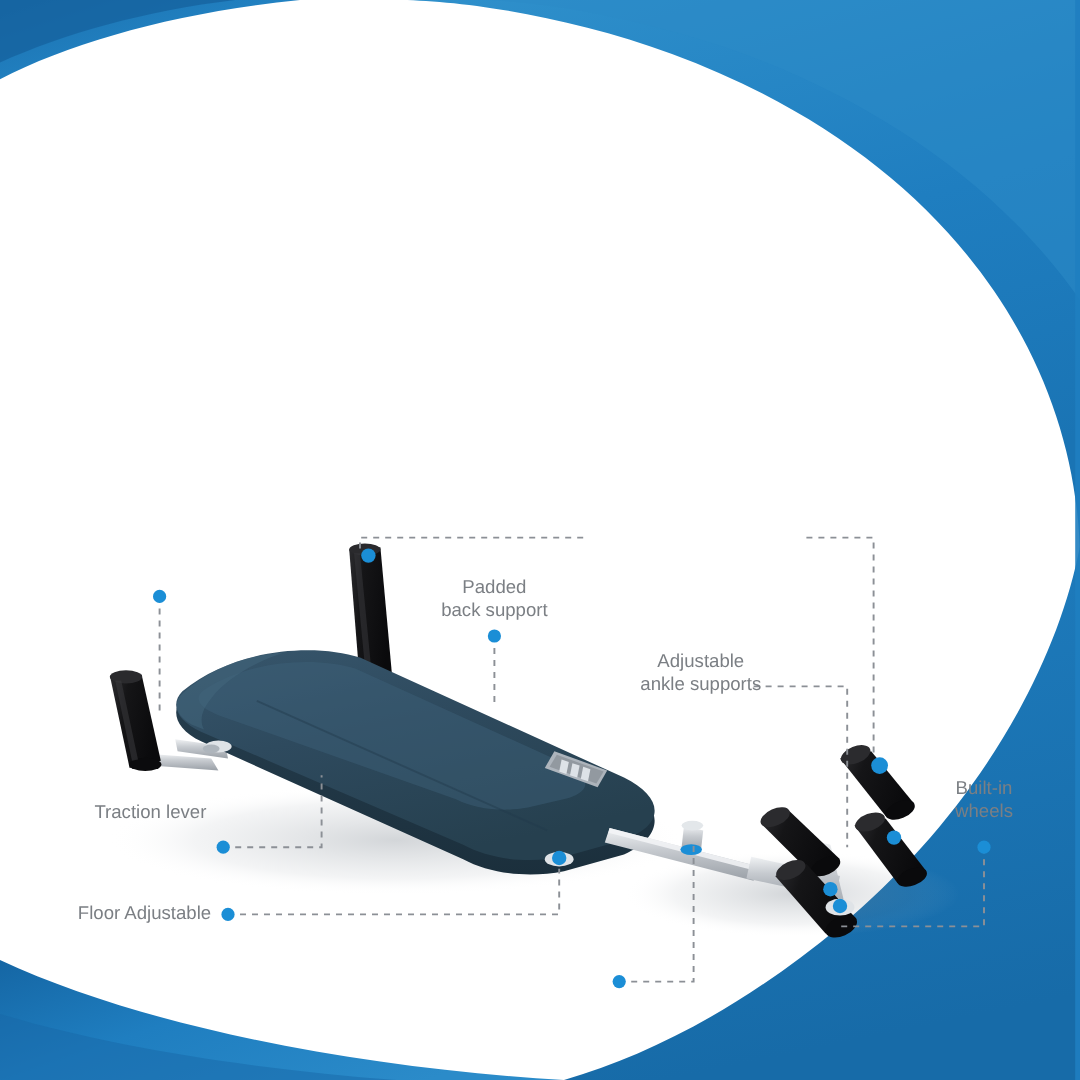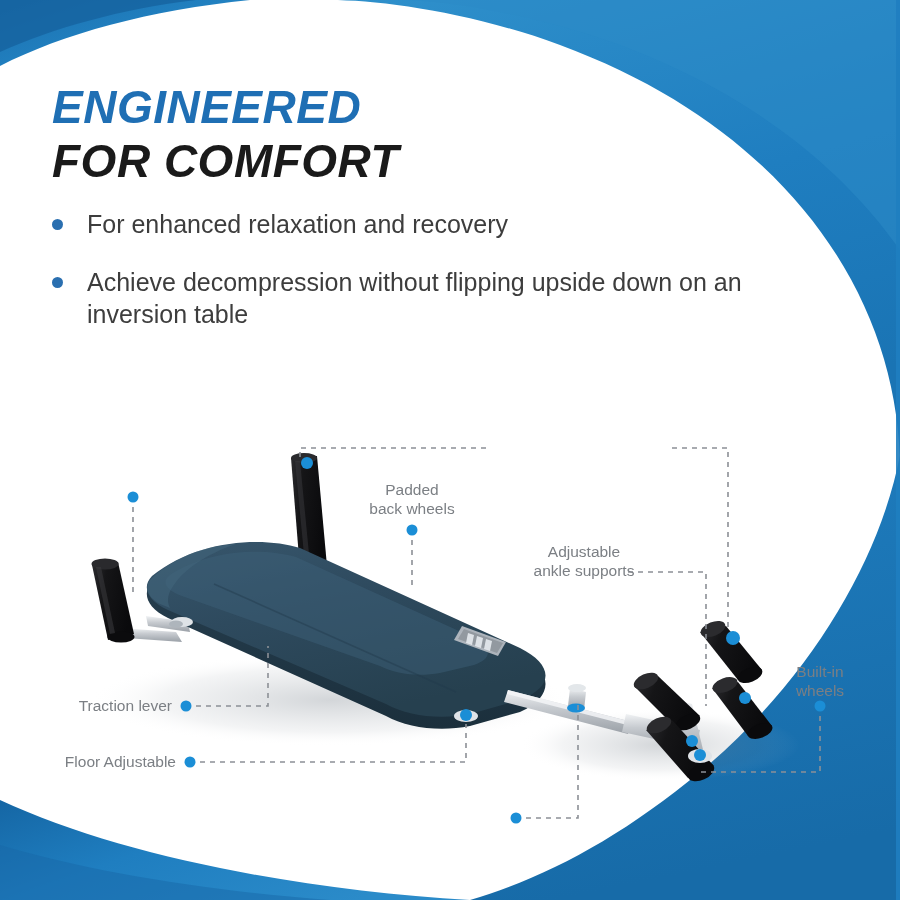--- a/index.html
+++ b/index.html
@@ -87,35 +87,21 @@
     <path d="M 0 0 L 196 0 C 120 9 54 28 0 52 Z" fill="#15629e" opacity="0.75"></path>
 
     <path d="M 900 900 L 900 455 C 880 560 810 680 700 772 C 620 838 545 878 470 900 Z" fill="url(#gBotRight)"></path>
 
     <path d="M 0 900 L 0 800 C 120 856 300 890 470 900 Z" fill="url(#gBotLeft)"></path>
     <path d="M 0 900 L 0 845 C 90 872 210 891 330 900 Z" fill="#1768a8" opacity="0.5"></path>
 
     <path d="M 896 0 L 900 0 L 900 900 L 896 900 Z" fill="#1f7ec0" opacity="0.9"></path>
   </svg>
 
-  <div class="headline">
-    <div class="l1">ENGINEERED</div>
-    <div class="l2">FOR COMFORT</div>
-  </div>
-
-  <div class="bullets">
-    <div class="bullet-row">
-      <span class="bullet-dot"></span>
-      <span class="bullet-text">For enhanced relaxation and recovery</span>
-    </div>
-    <div class="bullet-row">
-      <span class="bullet-dot"></span>
-      <span class="bullet-text">Achieve decompression without flipping upside down on an inversion table</span>
-    </div>
-  </div>
+
 
   <div class="product">
     <svg class="product-svg" viewBox="0 0 900 490">
       <defs>
         <linearGradient id="padTop" x1="0" y1="0" x2="0.5" y2="1">
           <stop offset="0%" stop-color="#37566c"></stop>
           <stop offset="45%" stop-color="#2e4a5e"></stop>
           <stop offset="100%" stop-color="#26404f"></stop>
         </linearGradient>
         <linearGradient id="padSide" x1="0" y1="0" x2="0" y2="1">
@@ -274,26 +260,26 @@
       <circle cx="186" cy="706" r="5.5"></circle>
       <circle cx="190" cy="762" r="5.5"></circle>
       <circle cx="516" cy="818" r="5.5"></circle>
       <circle cx="820" cy="706" r="5.5"></circle>
     </g>
   </svg>
 
 
 
   <div class="callout c-center" style="left:352px;top:480px;width:120px;">Padded
-back wheels</div>
+back support</div>
 
   <div class="callout c-center" style="left:514px;top:542px;width:140px;">Adjustable
 ankle supports</div>
 
-  <div class="callout c-right" style="left:18px;top:696px;width:154px;">Traction lever</div>
+  <div class="callout c-right" style="left:18px;top:668px;width:154px;">Traction lever</div>
 
   <div class="callout c-right" style="left:12px;top:752px;width:164px;">Floor Adjustable</div>
 
 
-  <div class="callout c-center" style="left:770px;top:662px;width:100px;">Built-in
+  <div class="callout c-center" style="left:770px;top:648px;width:100px;">Built-in
 wheels</div>
 
 </div>
 
 </body></html>

